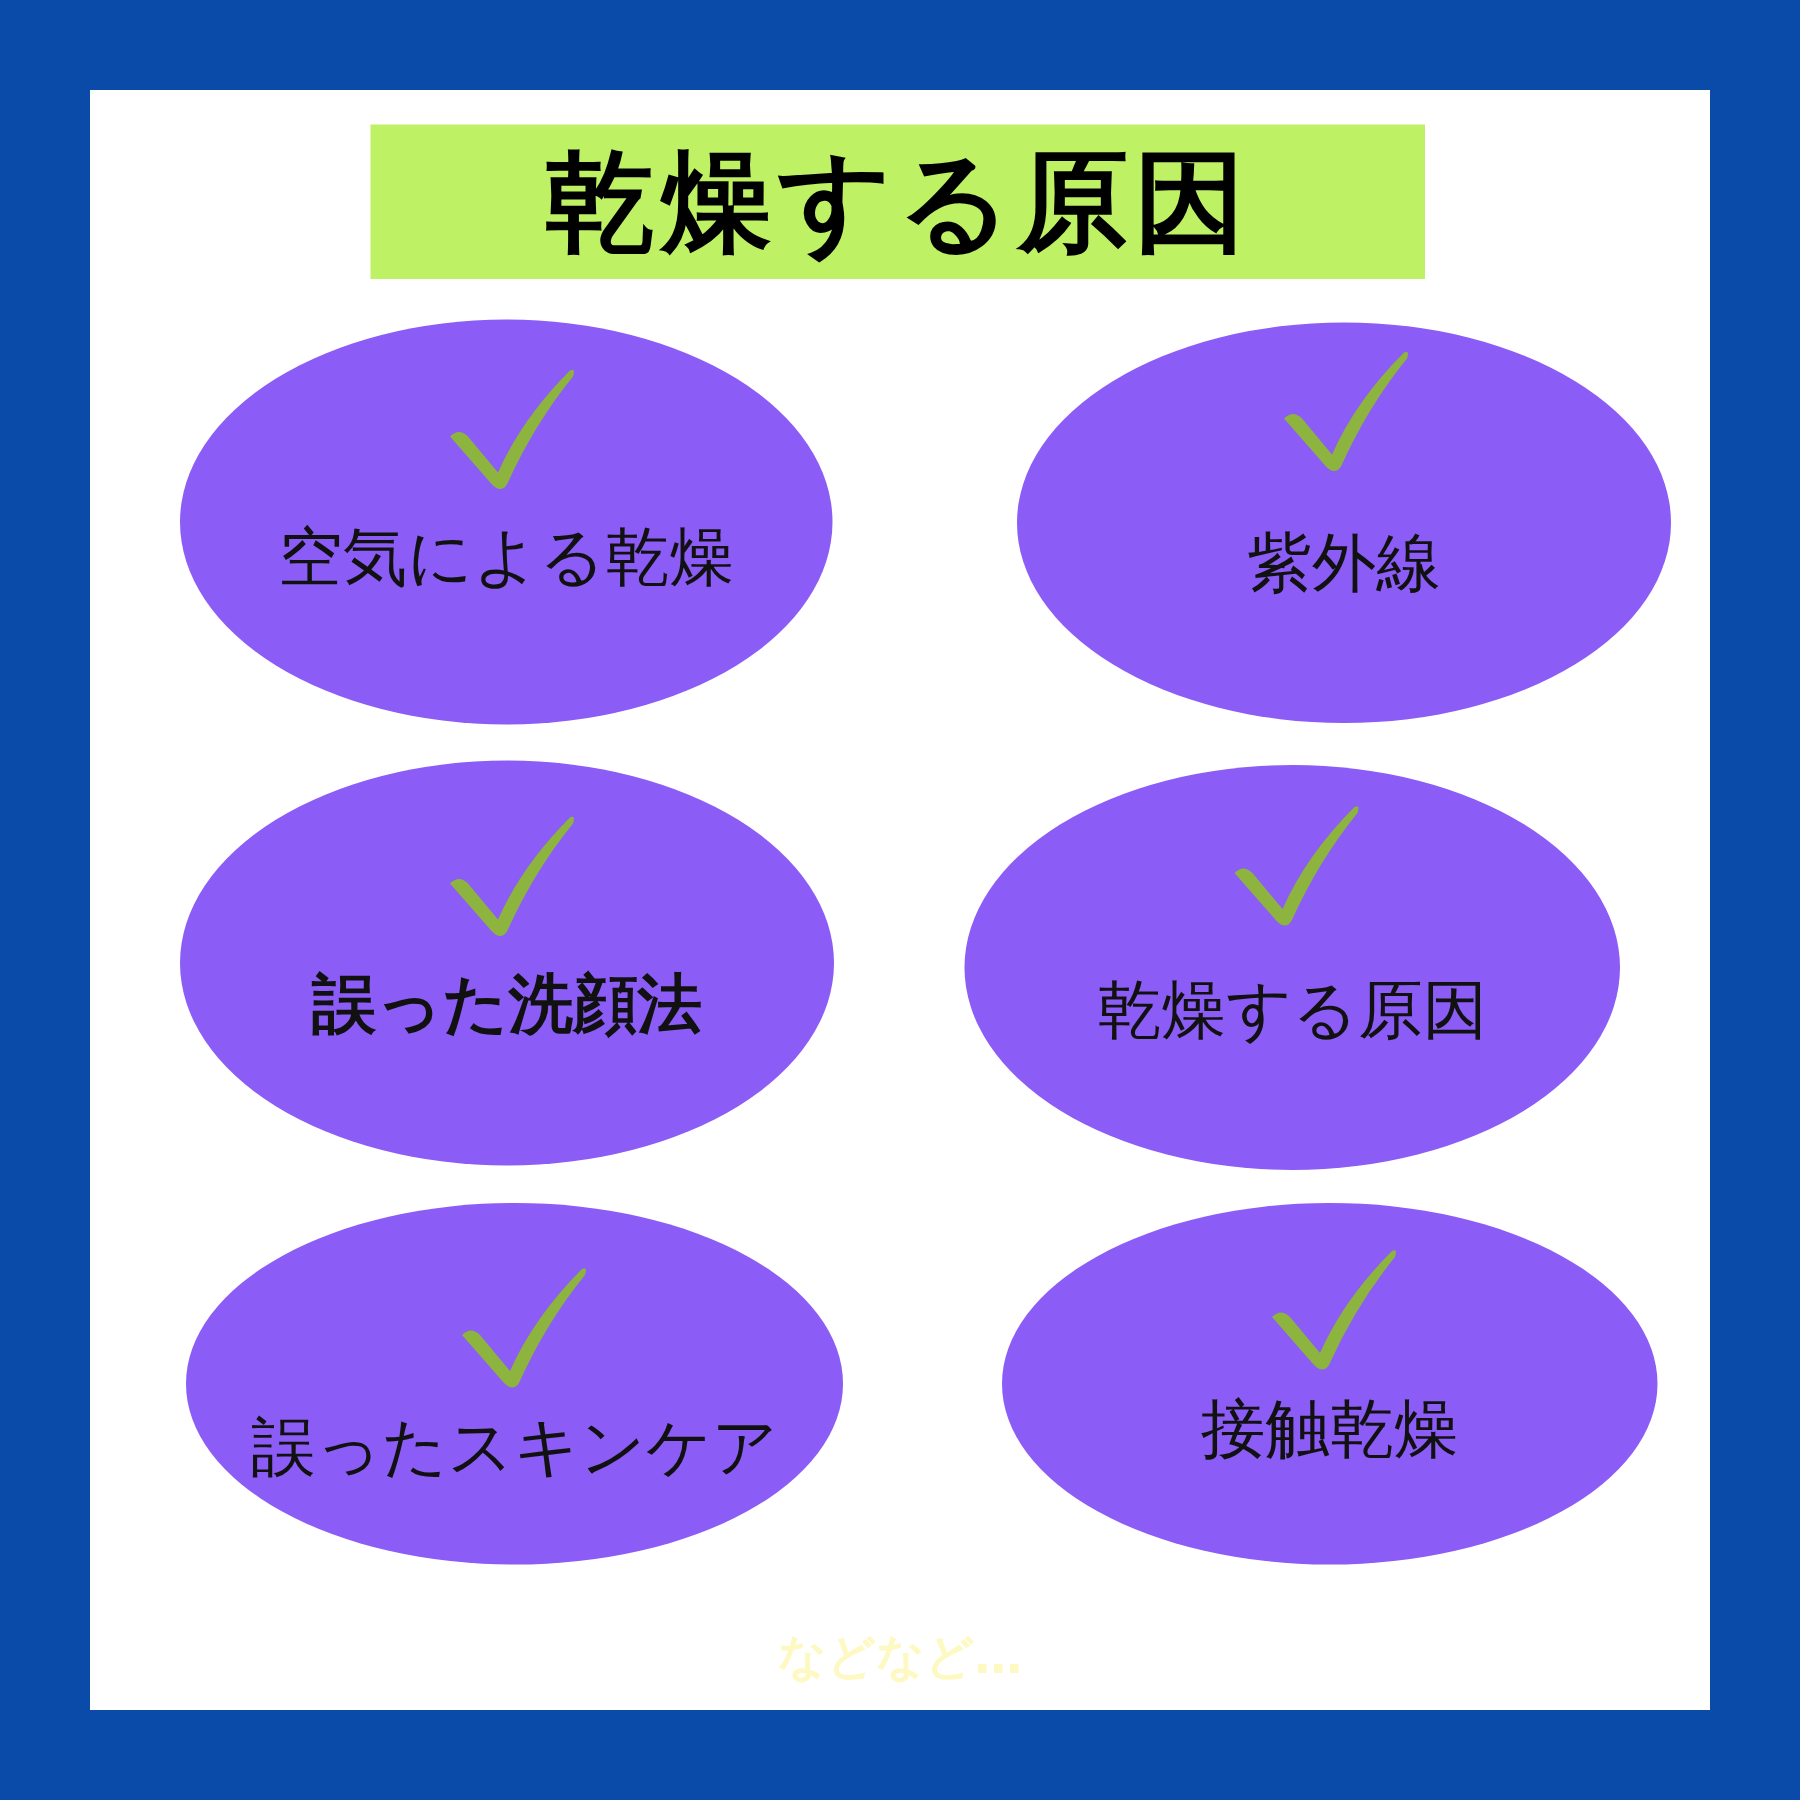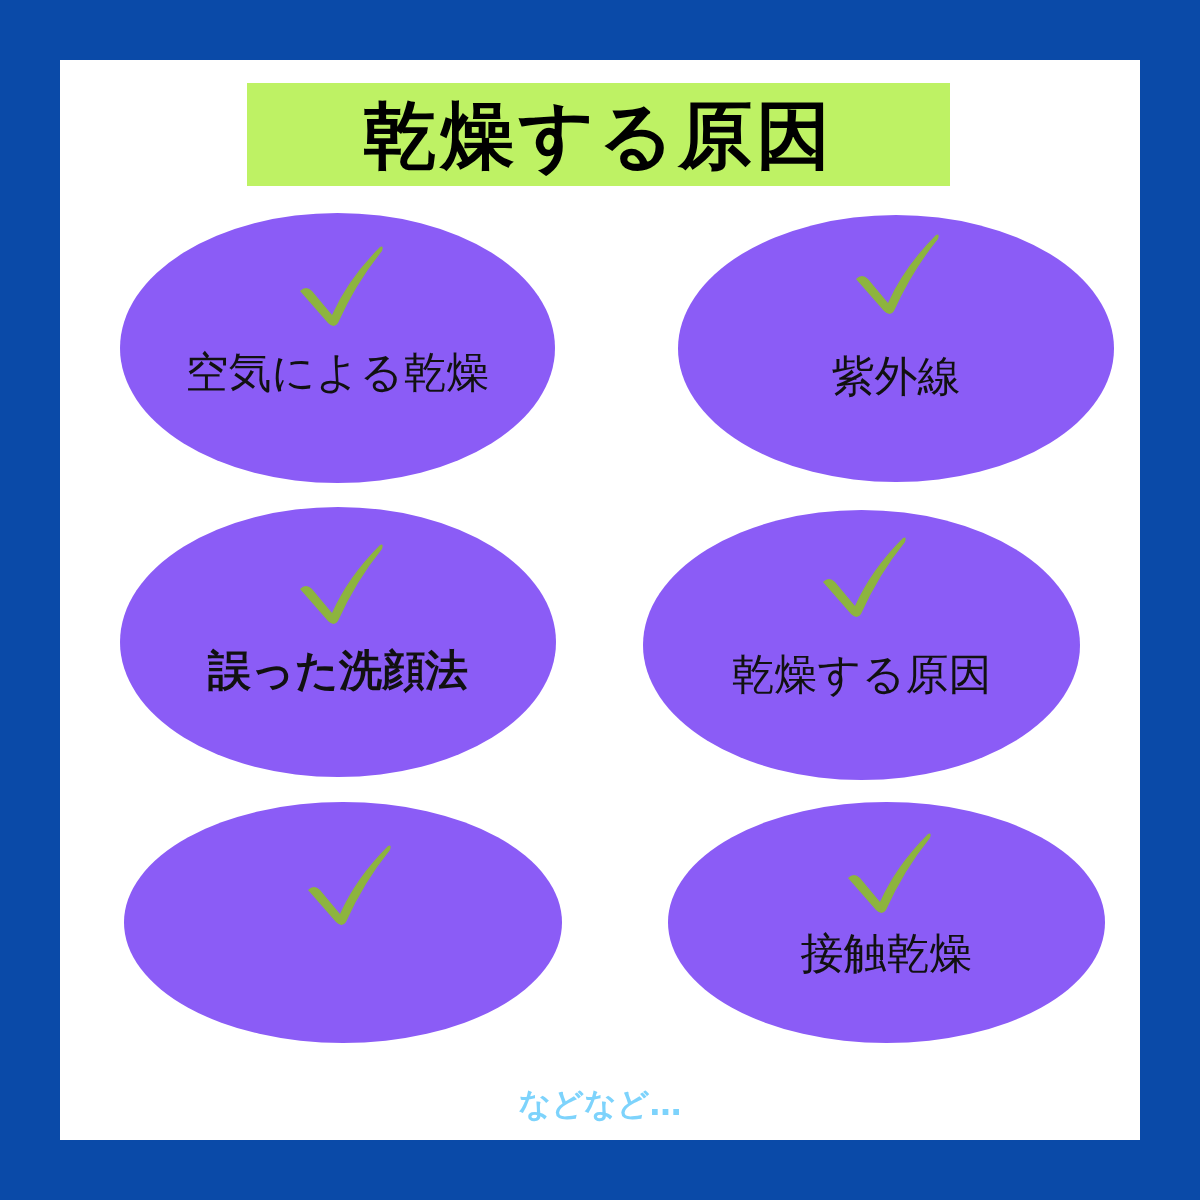--- a/index.html
+++ b/index.html
@@ -4,21 +4,21 @@
 <style>
   html, body { margin: 0; padding: 0; }
   body { width: 1200px; height: 1200px; position: relative; overflow: hidden; background: #0a4aa8; font-family: "DejaVu Sans", "Liberation Sans", sans-serif; }
   .frame { position: absolute; left: 0; top: 0; width: 1200px; height: 1200px; background: #0a4aa8; }
   .panel { position: absolute; left: 60px; top: 60px; width: 1080px; height: 1080px; background: #ffffff; }
   .title-bar { position: absolute; left: 247px; top: 83px; width: 703px; height: 103px; background: #bef264; display: flex; align-items: center; justify-content: center; }
   .title-text { font-family: "DejaVu Serif", "Liberation Serif", serif; font-weight: bold; font-size: 74px; color: #000; letter-spacing: 4px; line-height: 1; }
   .bubble { position: absolute; border-radius: 50%; background: #8b5cf6; }
   .check { position: absolute; width: 90px; height: 86px; }
   .bubble-label { position: absolute; left: 0; right: 0; text-align: center; font-size: 43px; color: #111; line-height: 1; white-space: nowrap; }
-  .footer-note { position: absolute; left: 0; width: 1200px; top: 1083px; text-align: center; font-size: 32px; font-weight: bold; color: #7dd3fc; }
+  .footer-note { position: absolute; left: 0; width: 1200px; top: 1083px; text-align: center; font-size: 32px; font-weight: bold; color: #fef9c3; }
 </style>
 </head>
 <body>
 
 <div class="frame"></div>
 <div class="panel"></div>
 
 <div class="title-bar">
   <span class="title-text">乾燥する原因</span>
 </div>
@@ -48,20 +48,21 @@
   <svg class="check" viewBox="0 0 90 86" style="left:176px; top:24px;">
     <path d="M4 48 Q10 42 16 48 L36 72 Q52 36 84 4 Q88 2 86 8 Q60 40 42 80 Q38 86 32 80 Z" fill="#8db43e"></path>
   </svg>
   <div class="bubble-label" style="top:143px;">乾燥する原因</div>
 </div>
 
 <div class="bubble" style="left:124px; top:802px; width:438px; height:241px;">
   <svg class="check" viewBox="0 0 90 86" style="left:180px; top:40px;">
     <path d="M4 48 Q10 42 16 48 L36 72 Q52 36 84 4 Q88 2 86 8 Q60 40 42 80 Q38 86 32 80 Z" fill="#8db43e"></path>
   </svg>
+  <div class="bubble-label" style="top:142px;">誤ったスキンケア</div>
 </div>
 
 <div class="bubble" style="left:668px; top:802px; width:437px; height:241px;">
   <svg class="check" viewBox="0 0 90 86" style="left:176px; top:28px;">
     <path d="M4 48 Q10 42 16 48 L36 72 Q52 36 84 4 Q88 2 86 8 Q60 40 42 80 Q38 86 32 80 Z" fill="#8db43e"></path>
   </svg>
   <div class="bubble-label" style="top:130px;">接触乾燥</div>
 </div>
 
 <div class="footer-note">などなど…</div>

